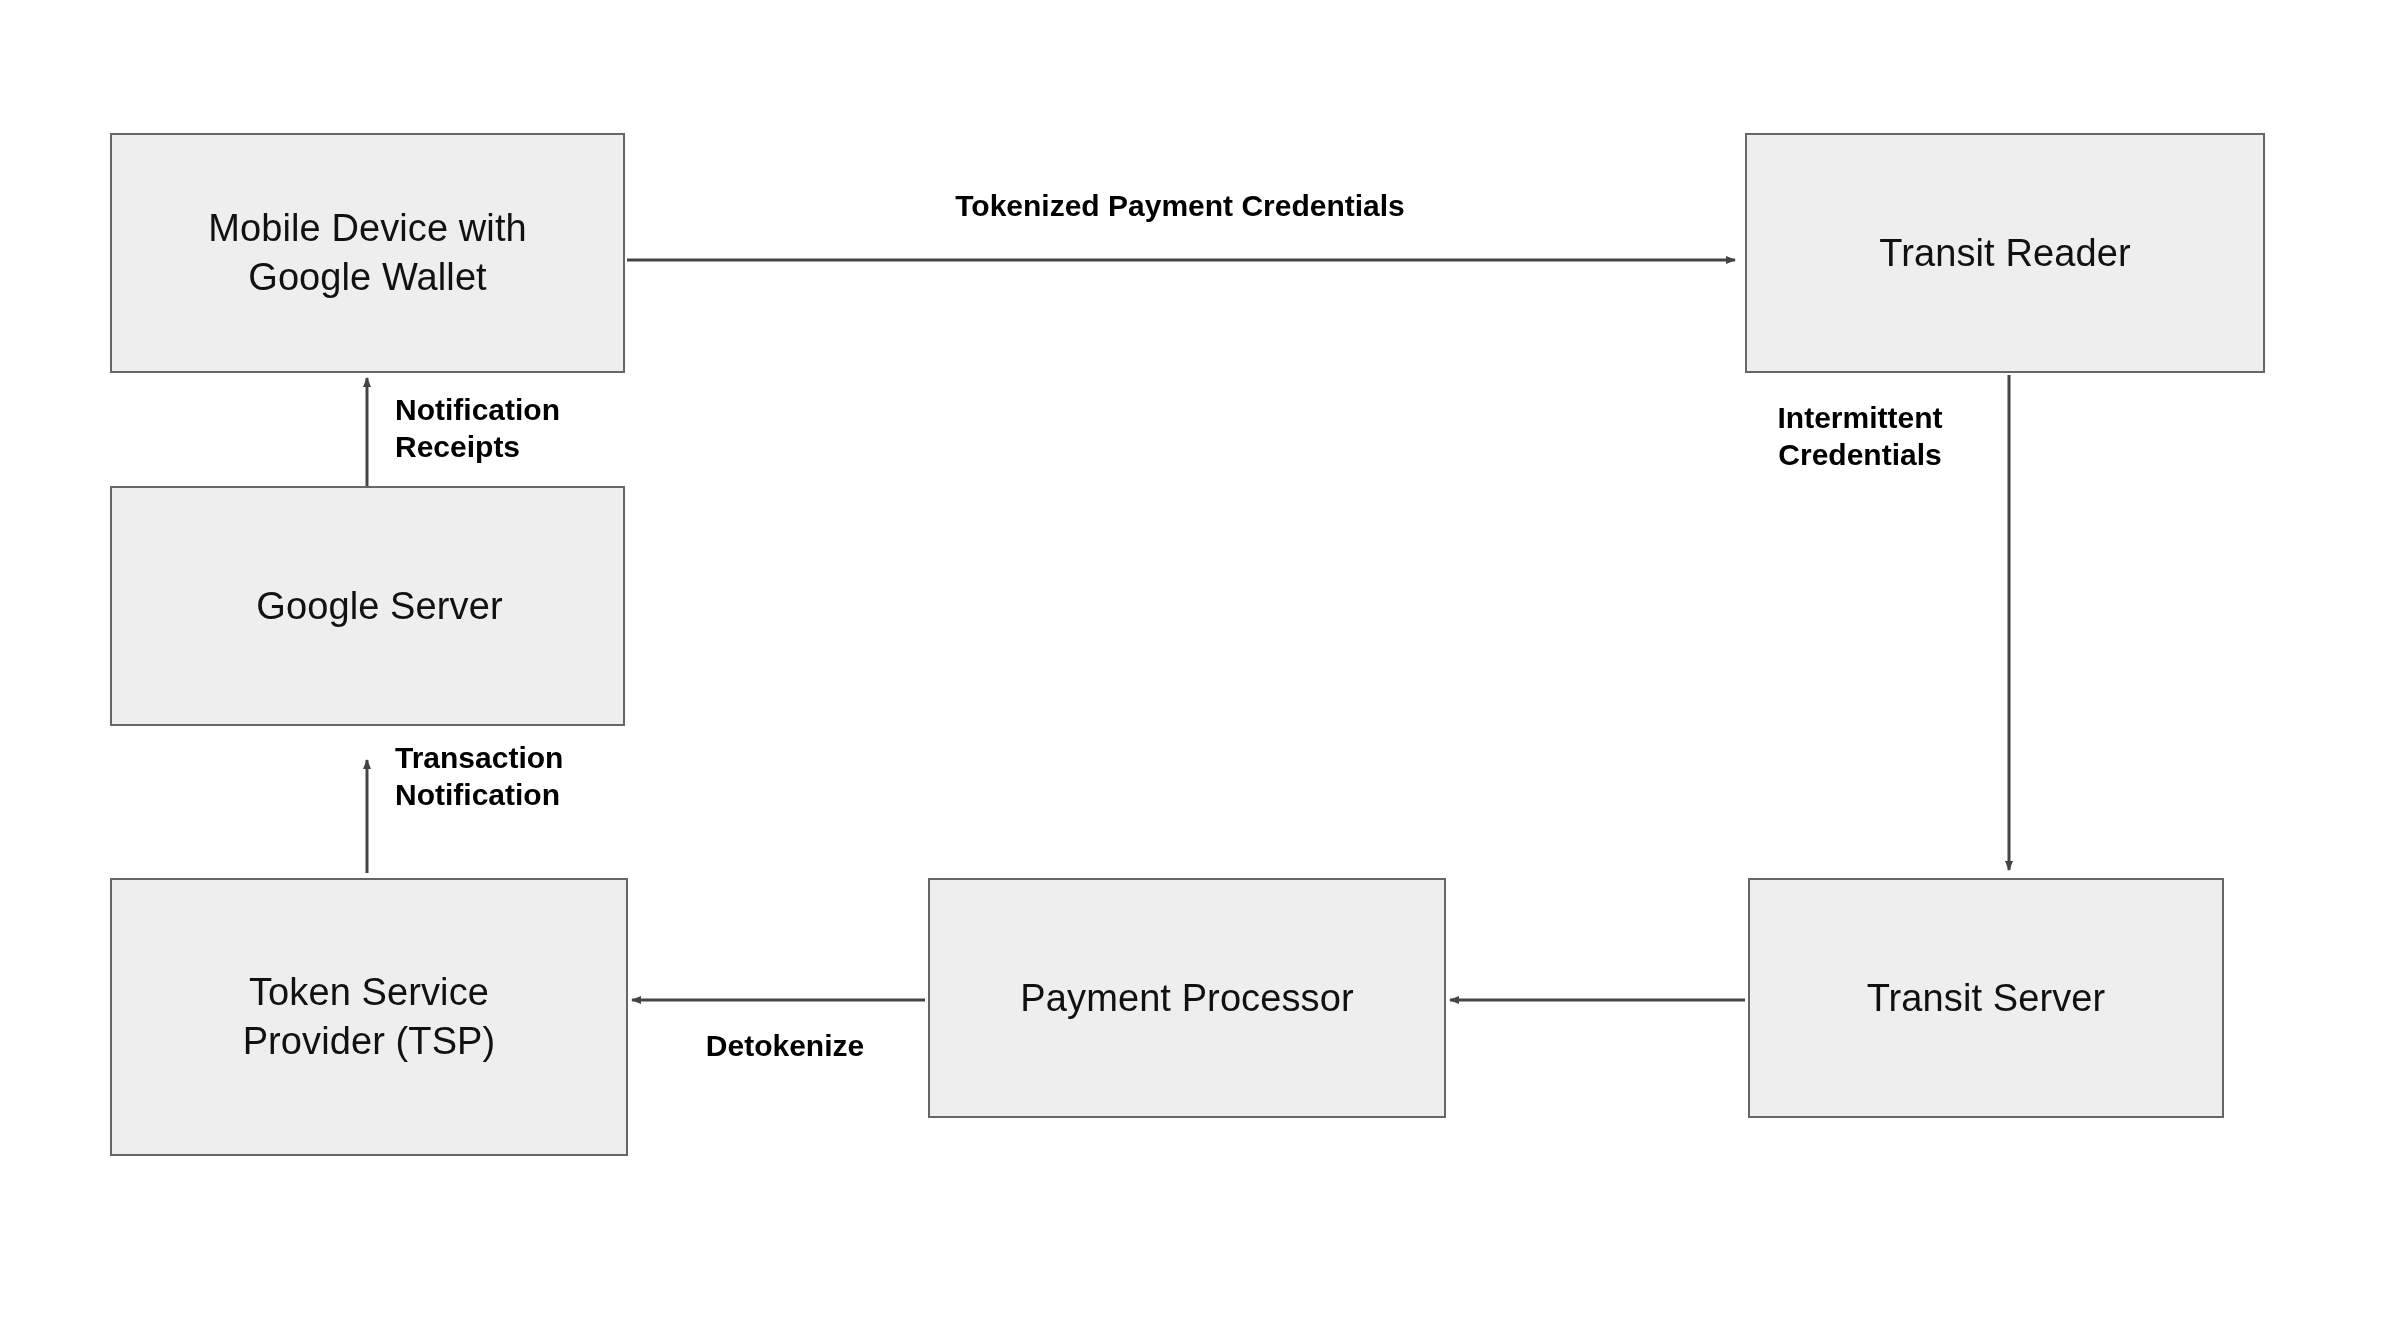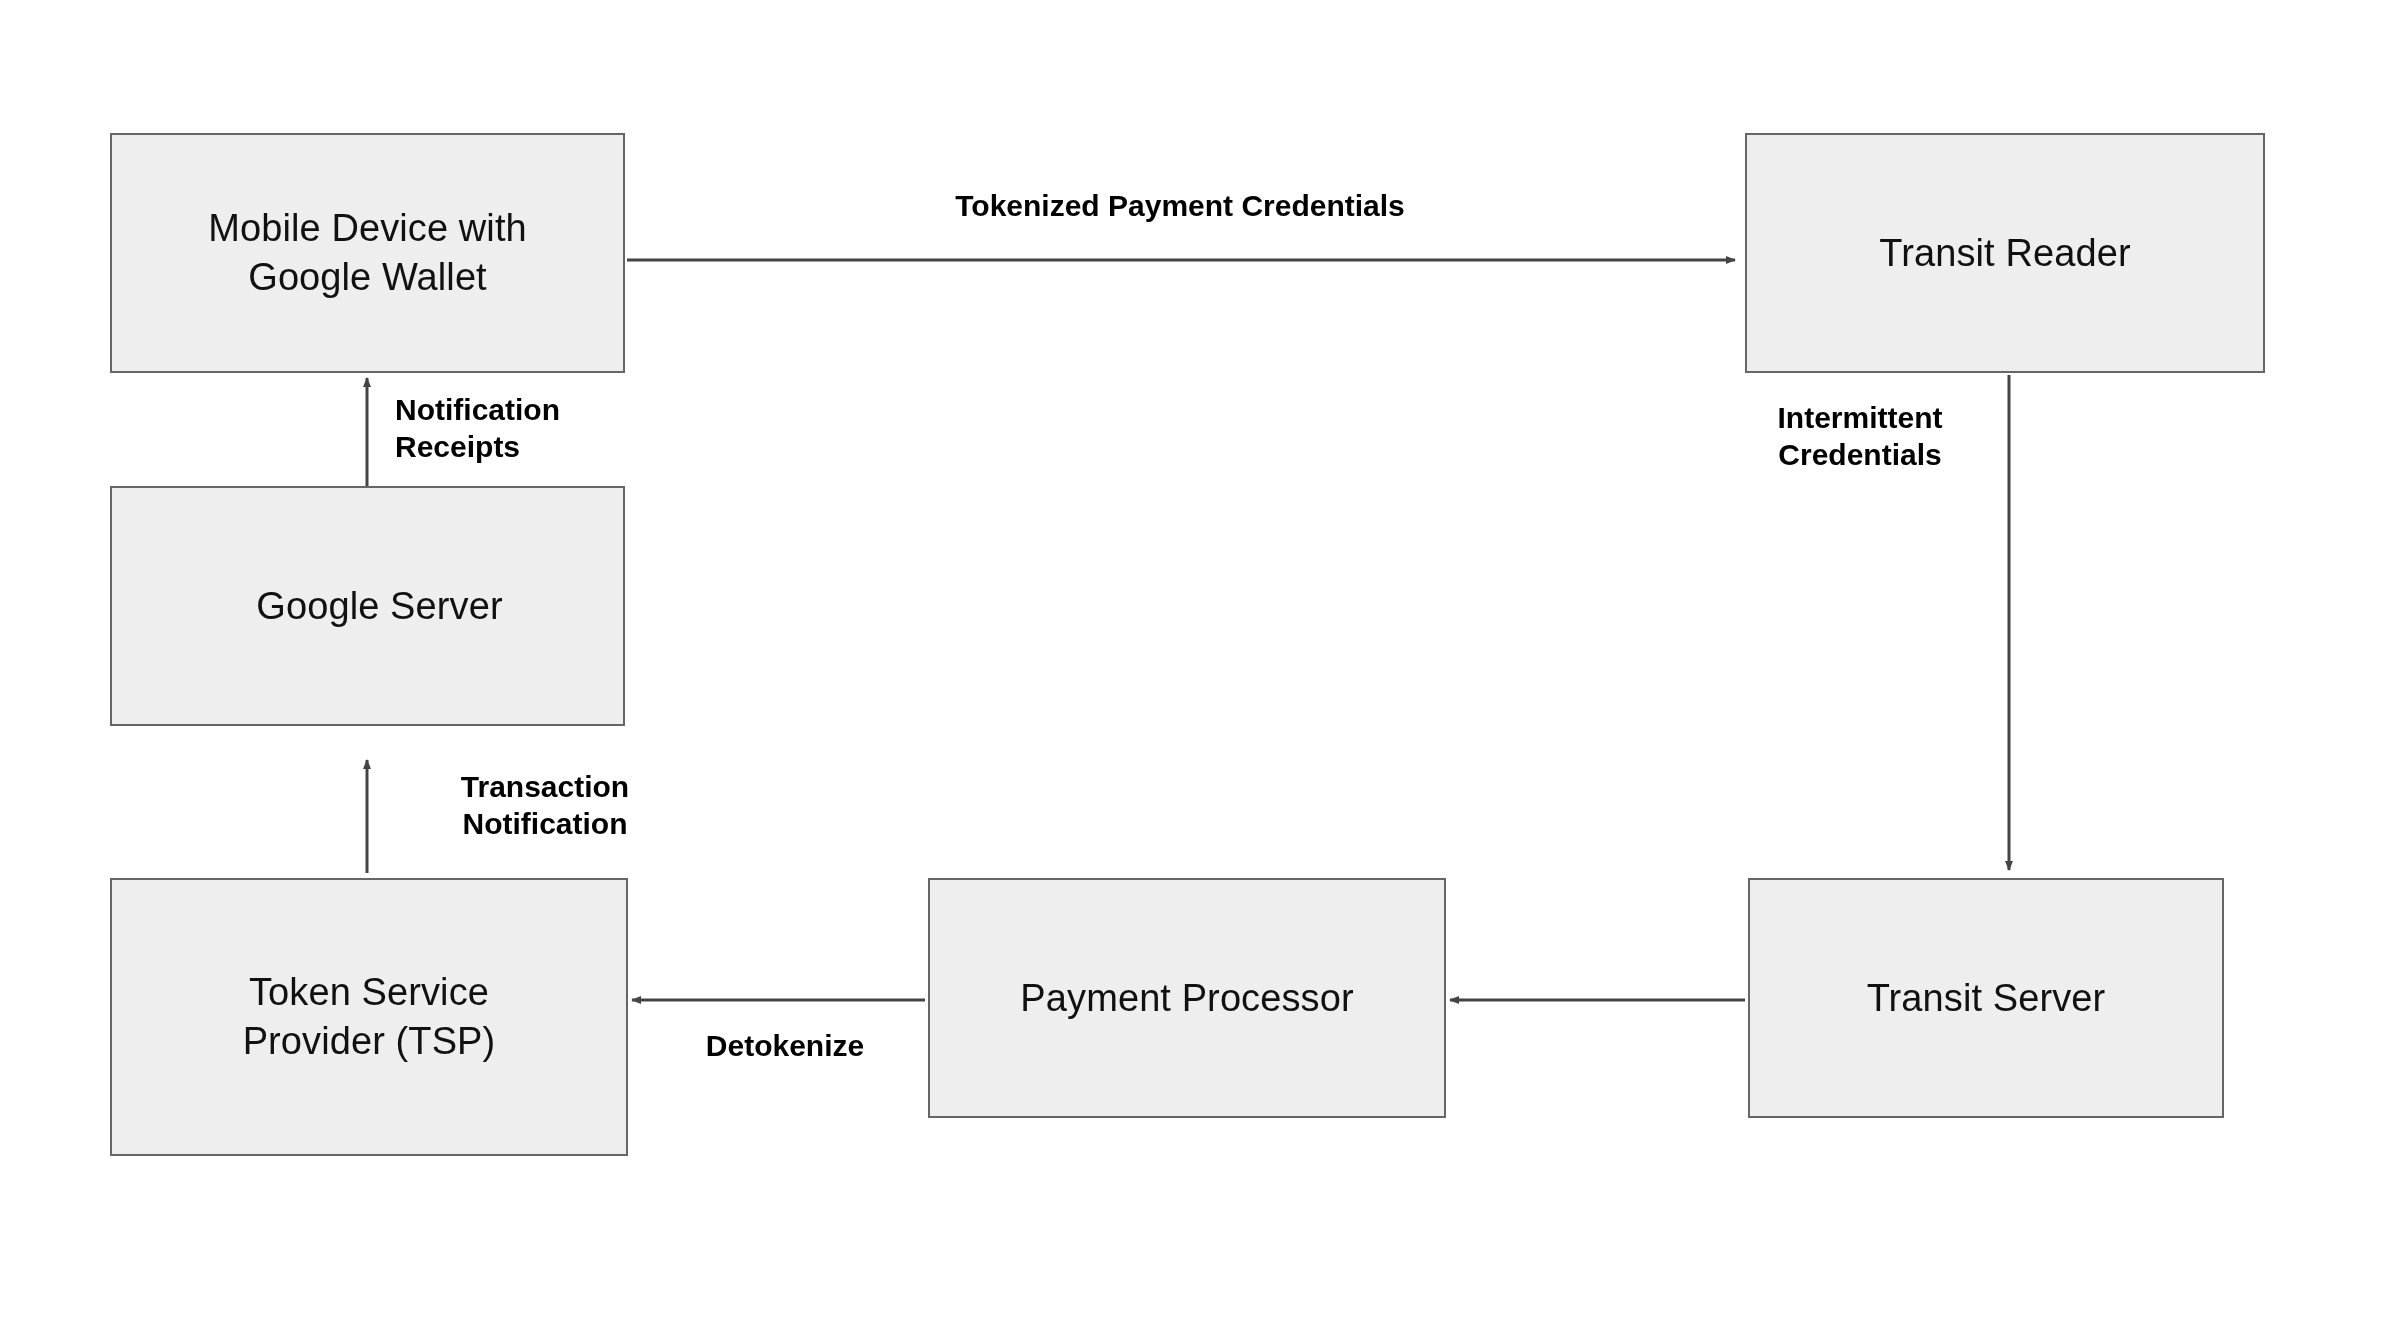--- a/index.html
+++ b/index.html
@@ -96,19 +96,19 @@
 
   <div class="edge-label" style="left:780px; top:188px; width:800px;">Tokenized Payment Credentials</div>
 
   <div class="edge-label" style="left:1700px; top:400px; width:320px;">Intermittent
 Credentials</div>
 
 
 
   <div class="edge-label" style="left:640px; top:1028px; width:290px;">Detokenize</div>
 
-  <div class="edge-label" style="left:395px; top:769px; width:300px; text-align:center;">Transaction
+  <div class="edge-label" style="left:395px; top:740px; width:300px; text-align:left;">Transaction
 Notification</div>
 
   <div class="edge-label" style="left:395px; top:392px; width:300px; text-align:left;">Notification
 Receipts</div>
 
 </div>
 
 </body></html>

